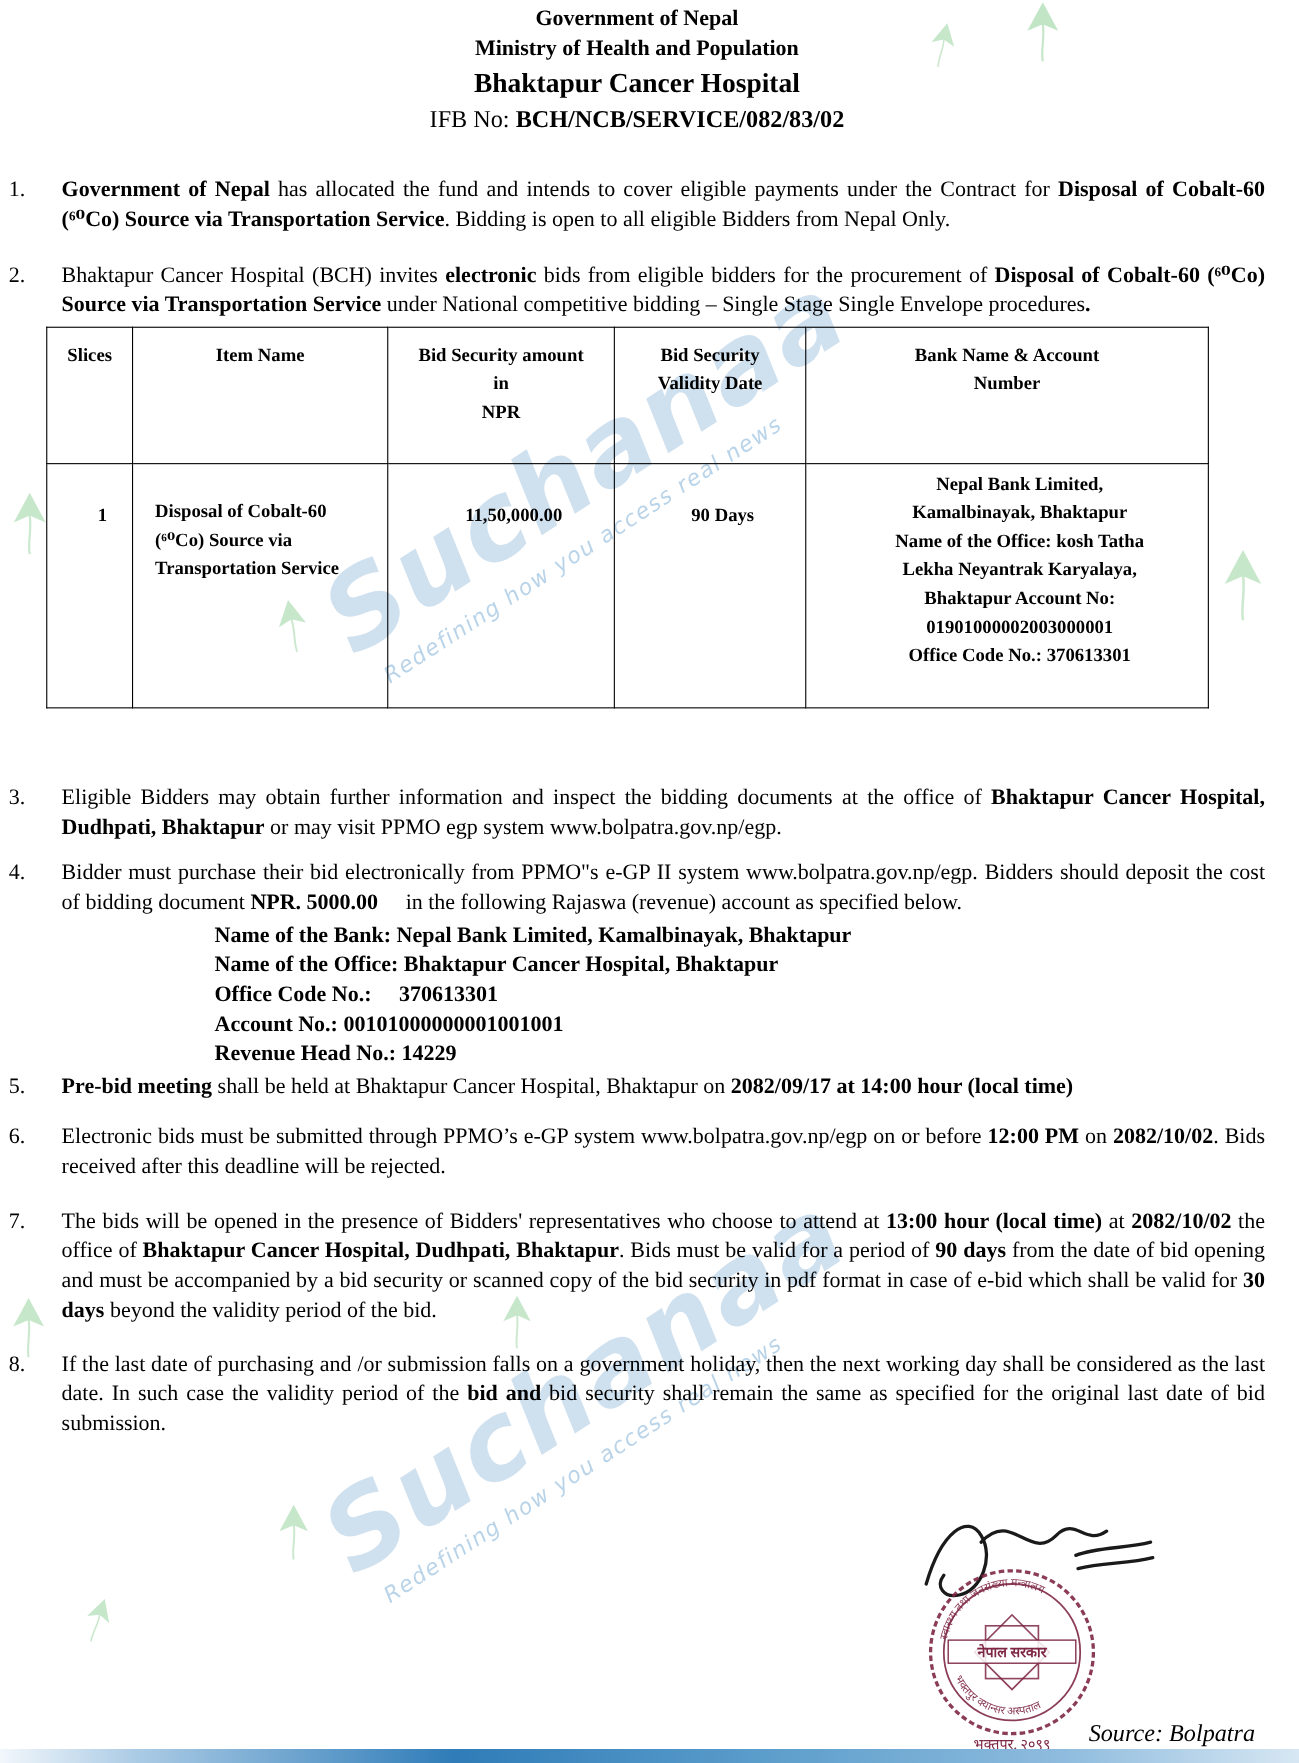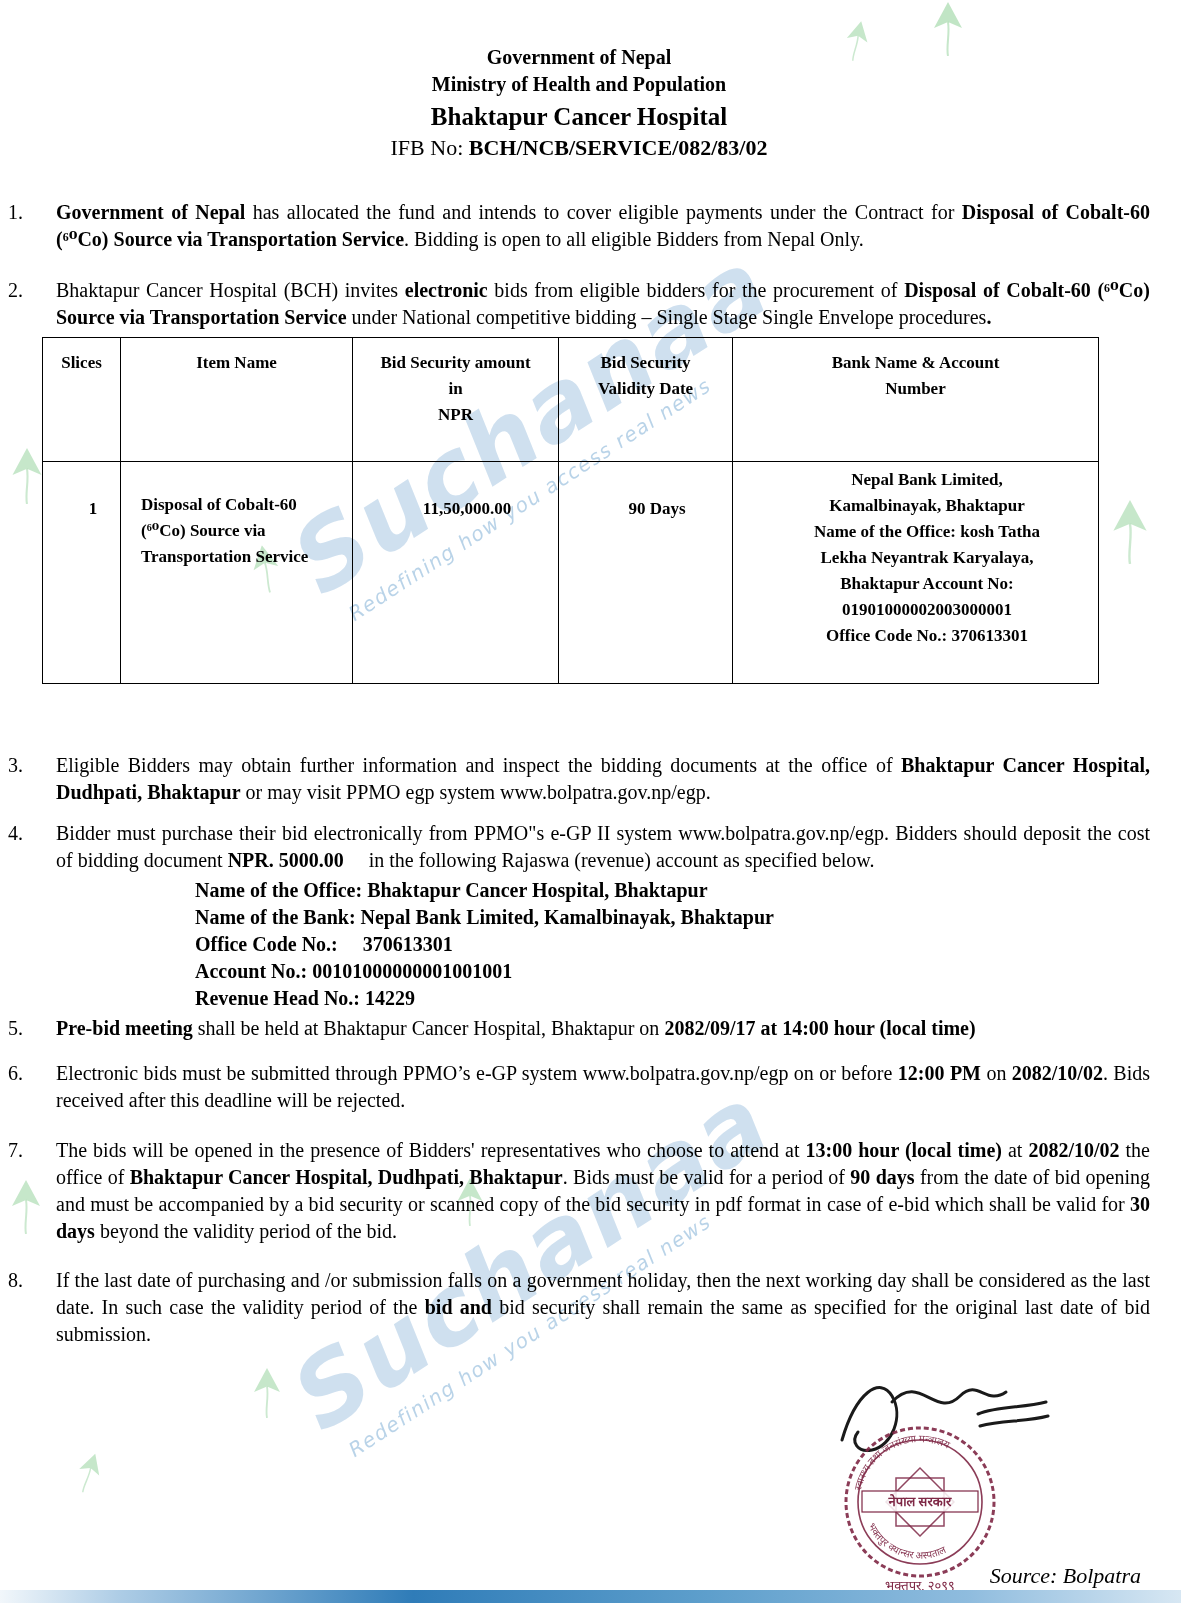--- a/index.html
+++ b/index.html
@@ -15,21 +15,21 @@
     font-size:96px; letter-spacing:2px; color:rgba(128,174,214,0.38); line-height:1;
   }
   .wm-tag {
     font-family:"DejaVu Sans",sans-serif; font-style:italic; font-size:20px;
     letter-spacing:1.5px; color:rgba(128,174,214,0.55); margin:4px 0 0 14px;
   }
   .wm1 { left:268px; top:372px; }
   .wm2 { left:268px; top:1208px; }
   .kite { position:absolute; z-index:0; pointer-events:none; }
   
-  .content { position:relative; z-index:1; padding:4px 31px 0 8px;margin-top:40px; }
+  .content { position:relative; z-index:1; padding:4px 31px 0 8px; }
   .doc-header { text-align:center; margin-bottom:36px; }
   .doc-header .h1 { font-size:20px; font-weight:bold; line-height:27px; }
   .doc-header .h2 { font-size:25px; font-weight:bold; line-height:33px; margin-top:2px; }
   .doc-header .h3 { font-size:22px; line-height:30px; }
   .bold { font-weight:bold; }
   .para { display:flex; font-size:20px; line-height:27px; }
   .para .num { flex:0 0 48px; }
   .para .body { flex:1; text-align:justify; }
   .mb-p1 { margin-bottom:24px; }
   .mb-p2 { margin-bottom:6px; }
@@ -176,22 +176,22 @@
       <span class="num">3.</span>
       <div class="body"><span>Eligible Bidders may obtain further information and inspect the bidding documents at the office of </span><span class="bold">Bhaktapur Cancer Hospital, Dudhpati, Bhaktapur</span><span> or may visit PPMO egp system www.bolpatra.gov.np/egp.</span></div>
     </div>
 
     <div class="para">
       <span class="num">4.</span>
       <div class="body"><span>Bidder must purchase their bid electronically from PPMO"s e-GP II system www.bolpatra.gov.np/egp. Bidders should deposit the cost of bidding document </span><span class="bold">NPR. 5000.00</span><span>&nbsp;&nbsp;&nbsp;&nbsp; in the following Rajaswa (revenue) account as specified below.</span></div>
     </div>
 
     <div class="indent-block">
+      <div>Name of the Bank: Nepal Bank Limited, Kamalbinayak, Bhaktapur</div>
       <div>Name of the Office: Bhaktapur Cancer Hospital, Bhaktapur</div>
-      <div>Name of the Bank: Nepal Bank Limited, Kamalbinayak, Bhaktapur</div>
       <div>Office Code No.:&nbsp;&nbsp;&nbsp;&nbsp;&nbsp;370613301</div>
       <div>Account No.: 00101000000001001001</div>
       <div>Revenue Head No.: 14229</div>
     </div>
 
     <div class="para mb-p5">
       <span class="num">5.</span>
       <div class="body"><span class="bold">Pre-bid meeting</span><span> shall be held at Bhaktapur Cancer Hospital, Bhaktapur on </span><span class="bold">2082/09/17 at 14:00 hour (local time)</span></div>
     </div>
 

